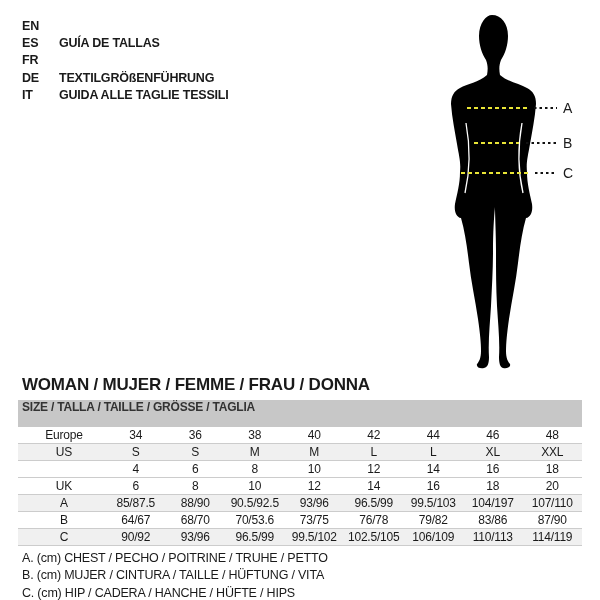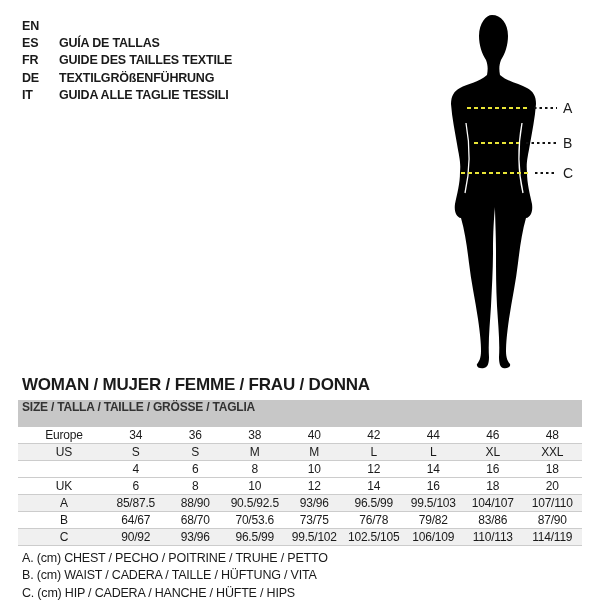--- a/index.html
+++ b/index.html
@@ -43,21 +43,20 @@
   <ul class="lang-list" id="langList">
       <li>
         <span class="code">EN</span>
       </li>
       <li>
         <span class="code">ES</span>
         <span class="label">GUÍA DE TALLAS</span>
       </li>
       <li>
         <span class="code">FR</span>
-        <span class="label">GUIDE DES TAILLES TEXTILE</span>
       </li>
       <li>
         <span class="code">DE</span>
         <span class="label">TEXTILGRÖßENFÜHRUNG</span>
       </li>
       <li>
         <span class="code">IT</span>
         <span class="label">GUIDA ALLE TAGLIE TESSILI</span>
       </li>
     </ul>
@@ -156,21 +155,21 @@
             <td>20</td>
           </tr>
           <tr class="shaded">
             <td class="lbl">A</td>
             <td>85/87.5</td>
             <td>88/90</td>
             <td>90.5/92.5</td>
             <td>93/96</td>
             <td>96.5/99</td>
             <td>99.5/103</td>
-            <td>104/107</td>
+            <td>104/197</td>
             <td>107/110</td>
           </tr>
           <tr>
             <td class="lbl">B</td>
             <td>64/67</td>
             <td>68/70</td>
             <td>70/53.6</td>
             <td>73/75</td>
             <td>76/78</td>
             <td>79/82</td>
@@ -187,17 +186,17 @@
             <td>106/109</td>
             <td>110/113</td>
             <td>114/119</td>
           </tr>
         </tbody>
     </table>
   </div>
 
   <ul class="legend" id="legendList">
       <li>A. (cm) CHEST / PECHO / POITRINE / TRUHE / PETTO</li>
-      <li>B. (cm) WAIST / CADERA / TAILLE / HÜFTUNG / VITA</li>
+      <li>B. (cm) MUJER / CINTURA / TAILLE / HÜFTUNG / VITA</li>
       <li>C. (cm) HIP / CADERA / HANCHE / HÜFTE / HIPS</li>
     </ul>
 
 </div>
 
 </body></html>

